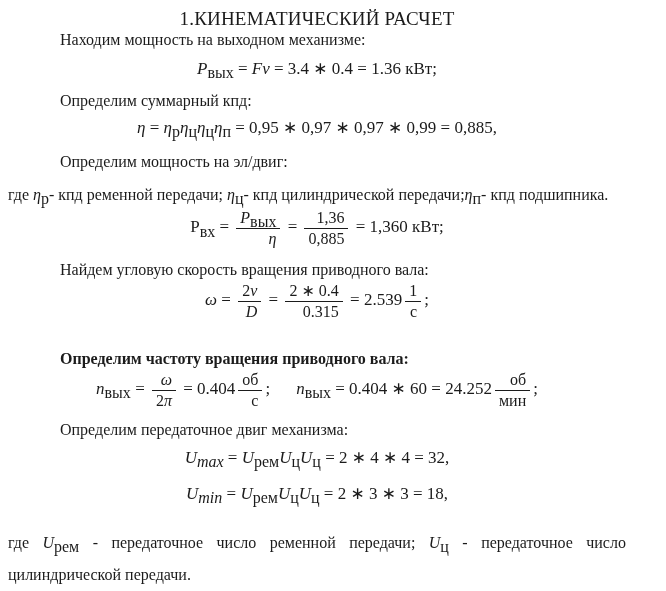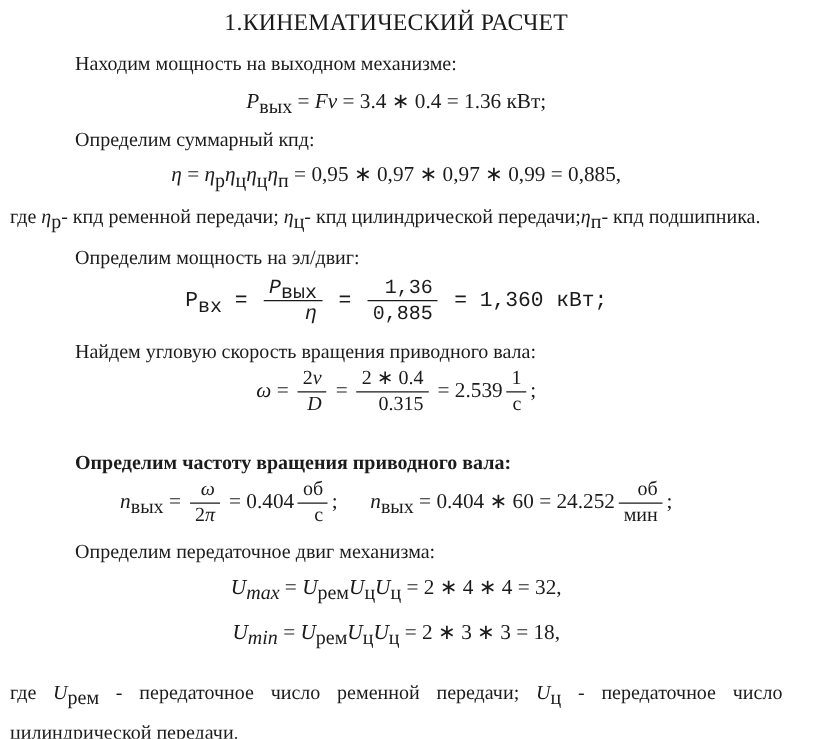--- a/index.html
+++ b/index.html
@@ -38,27 +38,27 @@
     display: inline-block; vertical-align: middle;
     text-align: right; margin: 0 3px;
     font-size: 16px;
   }
   .frac .num, .frac .den { display: block; line-height: 20px; padding: 0 4px; }
   .frac .num { border-bottom: 1px solid #1b1b1b; }
 
   .fgap { display: inline-block; width: 26px; }
 
   
-  .mt-p1 { margin-top: 12px; }
+  .mt-p1 { }
   .mt-f1 { margin-top: 7px; }
   .mt-p2 { margin-top: 11px; }
   .mt-f2 { margin-top: 5px; }
   .mt-p3 { margin-top: 13px; }
   .mt-p4 { margin-top: 13px; }
-  .mt-f3 { margin-top: 3px; font-family: Liberation Mono, monospace; }
+  .mt-f3 { margin-top: 3px; }
   .mt-p5 { margin-top: 11px; }
   .mt-f4 { margin-top: 1px; }
   .mt-p6 { margin-top: 27px; font-weight: bold; }
   .mt-f5 { margin-top: 1px; }
   .mt-p7 { margin-top: 9px; }
   .mt-f6 { margin-top: 6px; }
   .mt-f7 { margin-top: 13px; }
   .mt-p8 { margin-top: 28px; }
   .mt-p8b { margin-top: 12px; }
 
@@ -75,23 +75,23 @@
   <h1 class="title">1.КИНЕМАТИЧЕСКИЙ РАСЧЕТ</h1>
 
   <p class="para indent mt-p1">Находим мощность на выходном механизме:</p>
 
   <div class="formula mt-f1"><span class="it">P</span><sub>вых</sub><span> = </span><span class="it">Fv</span><span> = 3.4 ∗ 0.4 = 1.36 кВт;</span></div>
 
   <p class="para indent mt-p2">Определим суммарный кпд:</p>
 
   <div class="formula mt-f2"><span class="it">η</span><span> = </span><span class="it">η</span><sub>р</sub><span class="it">η</span><sub>ц</sub><span class="it">η</span><sub>ц</sub><span class="it">η</span><sub>п</sub><span> = 0,95 ∗ 0,97 ∗ 0,97 ∗ 0,99 = 0,885,</span></div>
 
+  <p class="para indent mt-p4">Определим мощность на эл/двиг:</p>
+
   <p class="para mt-p3"><span>где </span><span class="it">η</span><sub>р</sub><span>- кпд ременной передачи; </span><span class="it">η</span><sub>ц</sub><span>- кпд цилиндрической передачи;</span><span class="it">η</span><sub>п</sub><span>- кпд подшипника.</span></p>
-
-  <p class="para indent mt-p4">Определим мощность на эл/двиг:</p>
 
   <div class="formula mt-f3"><span>Р</span><sub>вх</sub><span> = </span><span class="frac"><span class="num"><span class="it">P</span><sub>вых</sub></span><span class="den it">η</span></span><span> = </span><span class="frac"><span class="num">1,36</span><span class="den">0,885</span></span><span> = 1,360 кВт;</span></div>
 
   <p class="para indent mt-p5">Найдем угловую скорость вращения приводного вала:</p>
 
   <div class="formula mt-f4"><span class="it">ω</span><span> = </span><span class="frac"><span class="num"><span>2</span><span class="it">v</span></span><span class="den it">D</span></span><span> = </span><span class="frac"><span class="num">2 ∗ 0.4</span><span class="den">0.315</span></span><span> = 2.539</span><span class="frac"><span class="num">1</span><span class="den">с</span></span><span>;</span></div>
 
   <p class="para indent mt-p6">Определим частоту вращения приводного вала:</p>
 
   <div class="formula mt-f5"><span><span class="it">n</span><sub>вых</sub><span> = </span><span class="frac"><span class="num it">ω</span><span class="den"><span>2</span><span class="it">π</span></span></span><span> = 0.404</span><span class="frac"><span class="num">об</span><span class="den">с</span></span><span>;</span></span><span class="fgap"></span><span><span class="it">n</span><sub>вых</sub><span> = 0.404 ∗ 60 = 24.252</span><span class="frac"><span class="num">об</span><span class="den">мин</span></span><span>;</span></span></div>

